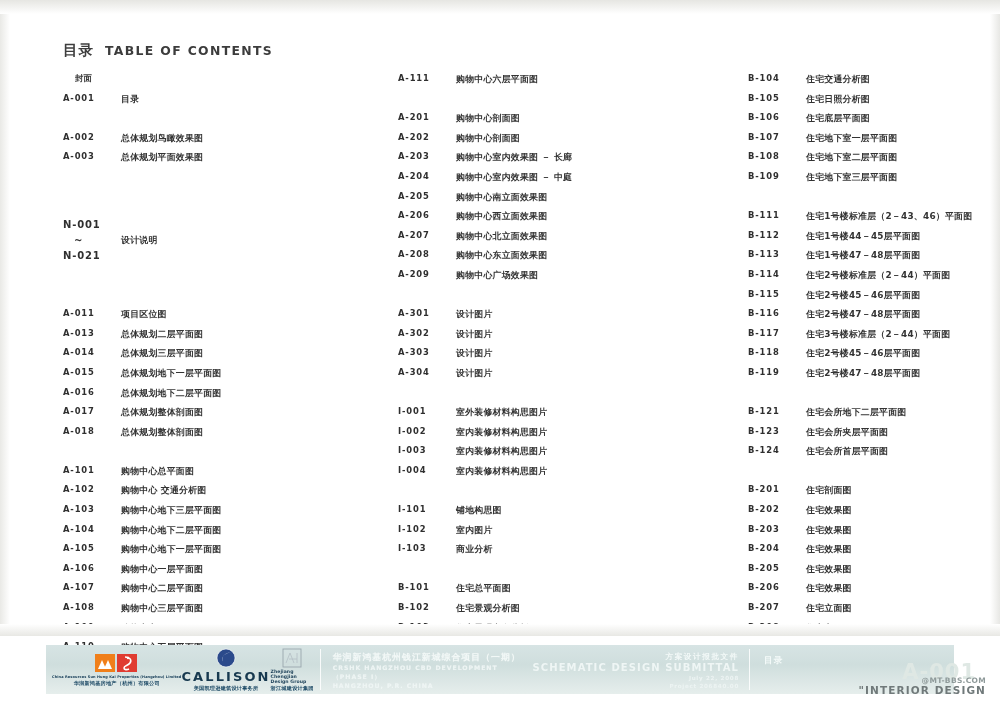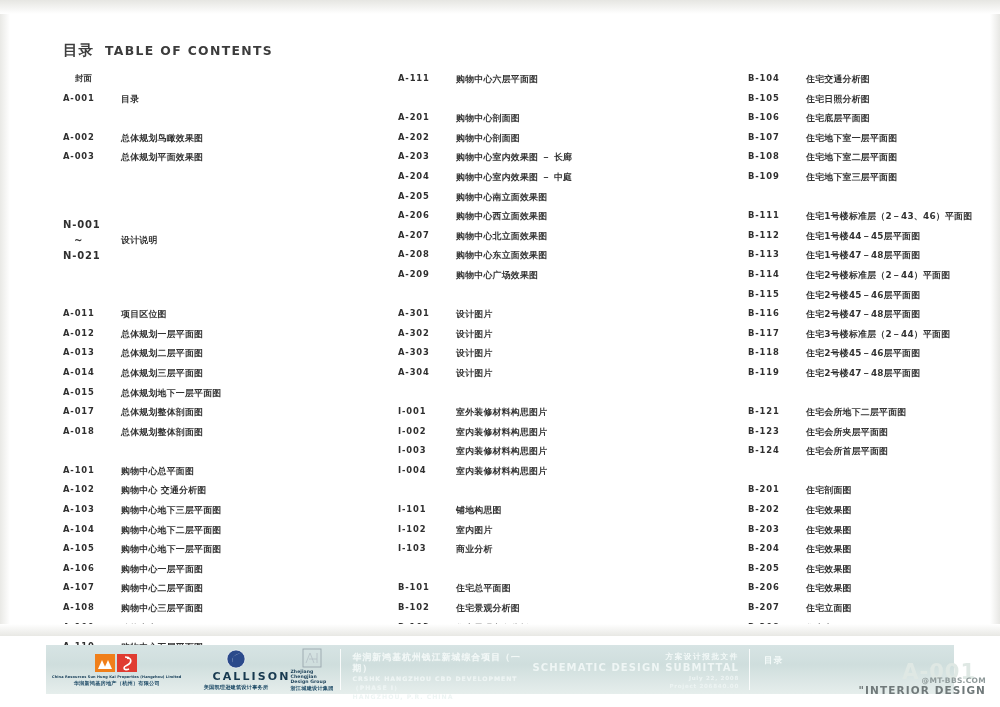--- a/index.html
+++ b/index.html
@@ -176,25 +176,24 @@
   }
   .logo-cn {
     font-size: 5.2px;
     color: #1d4a66;
     font-weight: 700;
     letter-spacing: 0.2px;
     white-space: nowrap;
   }
   .logo-en.dark { color: #123a55; }
   .callison-word {
-    font-size: 11px;
+    font-size: 13px;
     letter-spacing: 2.1px;
     font-weight: 700;
     color: #17394f;
-    margin-left: 31px;
   }
   .cgdg-en { font-size: 4.6px; color: #1b3f57; font-weight: 600; letter-spacing: 0.05px; }
 
   .project-zone {
     flex: 1 1 auto;
     padding: 7px 0 0 12px;
     color: #ffffff;
     text-shadow: 0 0 1px rgba(255,255,255,0.4);
   }
   .project-cn {
@@ -331,34 +330,34 @@
           </div>
           <div class="desc">设计说明</div>
         </div>
         <div class="toc-gap"></div>
         <div class="toc-gap"></div>
         <div class="toc-entry">
           <div class="code">A-011</div>
           <div class="desc">项目区位图</div>
         </div>
         <div class="toc-entry">
-          <div class="code">A-012</div>
-          <div class="desc">总体规划一层平面图</div>
-        </div>
-        <div class="toc-entry">
           <div class="code">A-013</div>
           <div class="desc">总体规划二层平面图</div>
         </div>
         <div class="toc-entry">
           <div class="code">A-014</div>
           <div class="desc">总体规划三层平面图</div>
         </div>
         <div class="toc-entry">
           <div class="code">A-015</div>
           <div class="desc">总体规划地下一层平面图</div>
+        </div>
+        <div class="toc-entry">
+          <div class="code">A-016</div>
+          <div class="desc">总体规划地下二层平面图</div>
         </div>
         <div class="toc-entry">
           <div class="code">A-017</div>
           <div class="desc">总体规划整体剖面图</div>
         </div>
         <div class="toc-entry">
           <div class="code">A-018</div>
           <div class="desc">总体规划整体剖面图</div>
         </div>
         <div class="toc-gap"></div>

